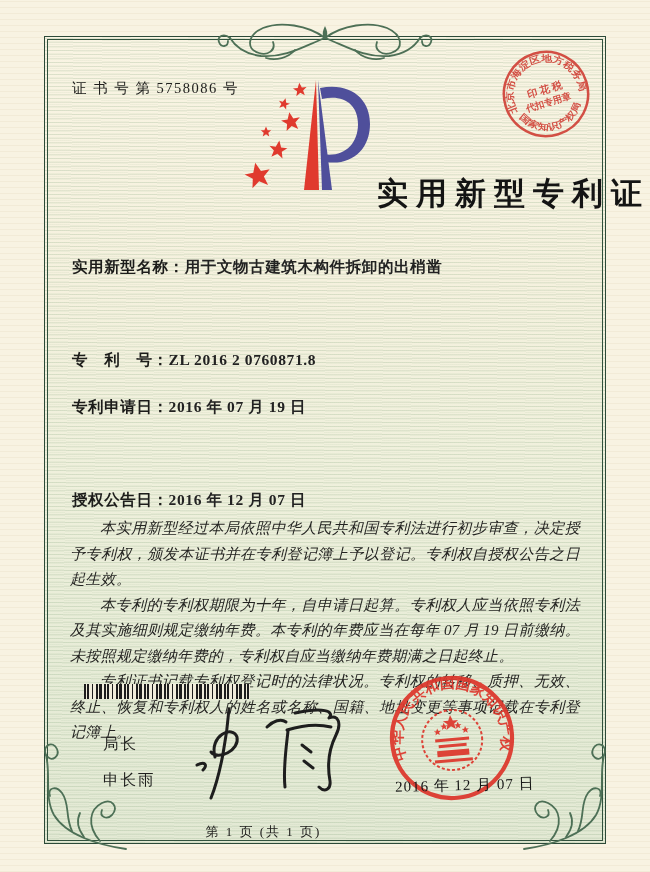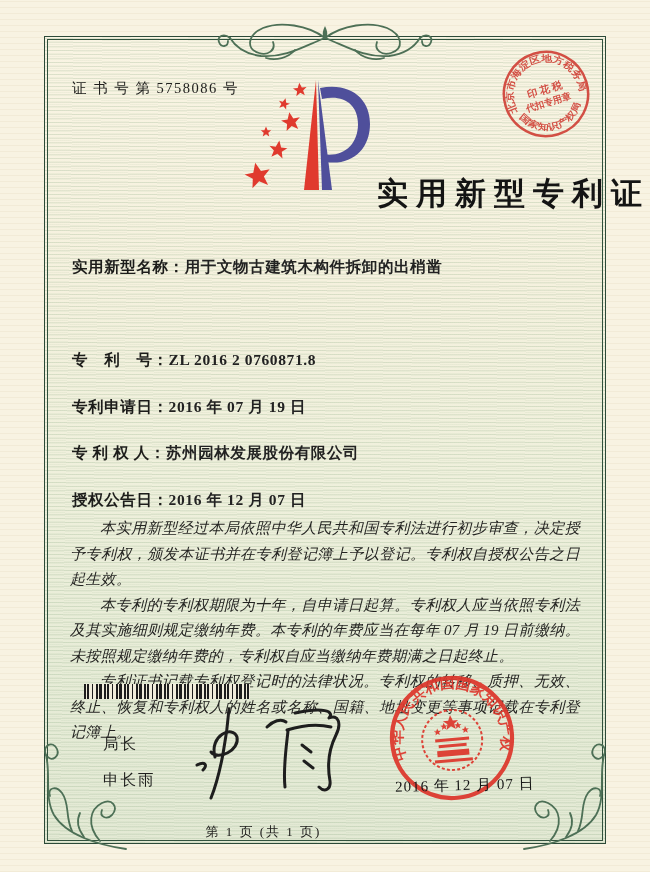--- a/index.html
+++ b/index.html
@@ -153,23 +153,20 @@
   <div class="title">实用新型专利证书</div>
 
   <div class="field f0">
     <span class="lbl">实用新型名称：</span><span class="val">用于文物古建筑木构件拆卸的出梢凿</span>
   </div>
   <div class="field f2">
     <span class="lbl">专　利　号：</span><span class="val">ZL 2016 2 0760871.8</span>
   </div>
   <div class="field f3">
     <span class="lbl">专利申请日：</span><span class="val">2016 年 07 月 19 日</span>
-  </div>
-  <div class="field f4">
-    <span class="lbl">专 利 权 人：</span><span class="val">苏州园林发展股份有限公司</span>
   </div>
   <div class="field f5">
     <span class="lbl">授权公告日：</span><span class="val">2016 年 12 月 07 日</span>
   </div>
 
   <div class="body-text">
     <p>本实用新型经过本局依照中华人民共和国专利法进行初步审查，决定授予专利权，颁发本证书并在专利登记簿上予以登记。专利权自授权公告之日起生效。</p>
     <p>本专利的专利权期限为十年，自申请日起算。专利权人应当依照专利法及其实施细则规定缴纳年费。本专利的年费应当在每年 07 月 19 日前缴纳。未按照规定缴纳年费的，专利权自应当缴纳年费期满之日起终止。</p>
     <p>专利证书记载专利权登记时的法律状况。专利权的转移、质押、无效、终止、恢复和专利权人的姓名或名称、国籍、地址变更等事项记载在专利登记簿上。</p>
   </div>

